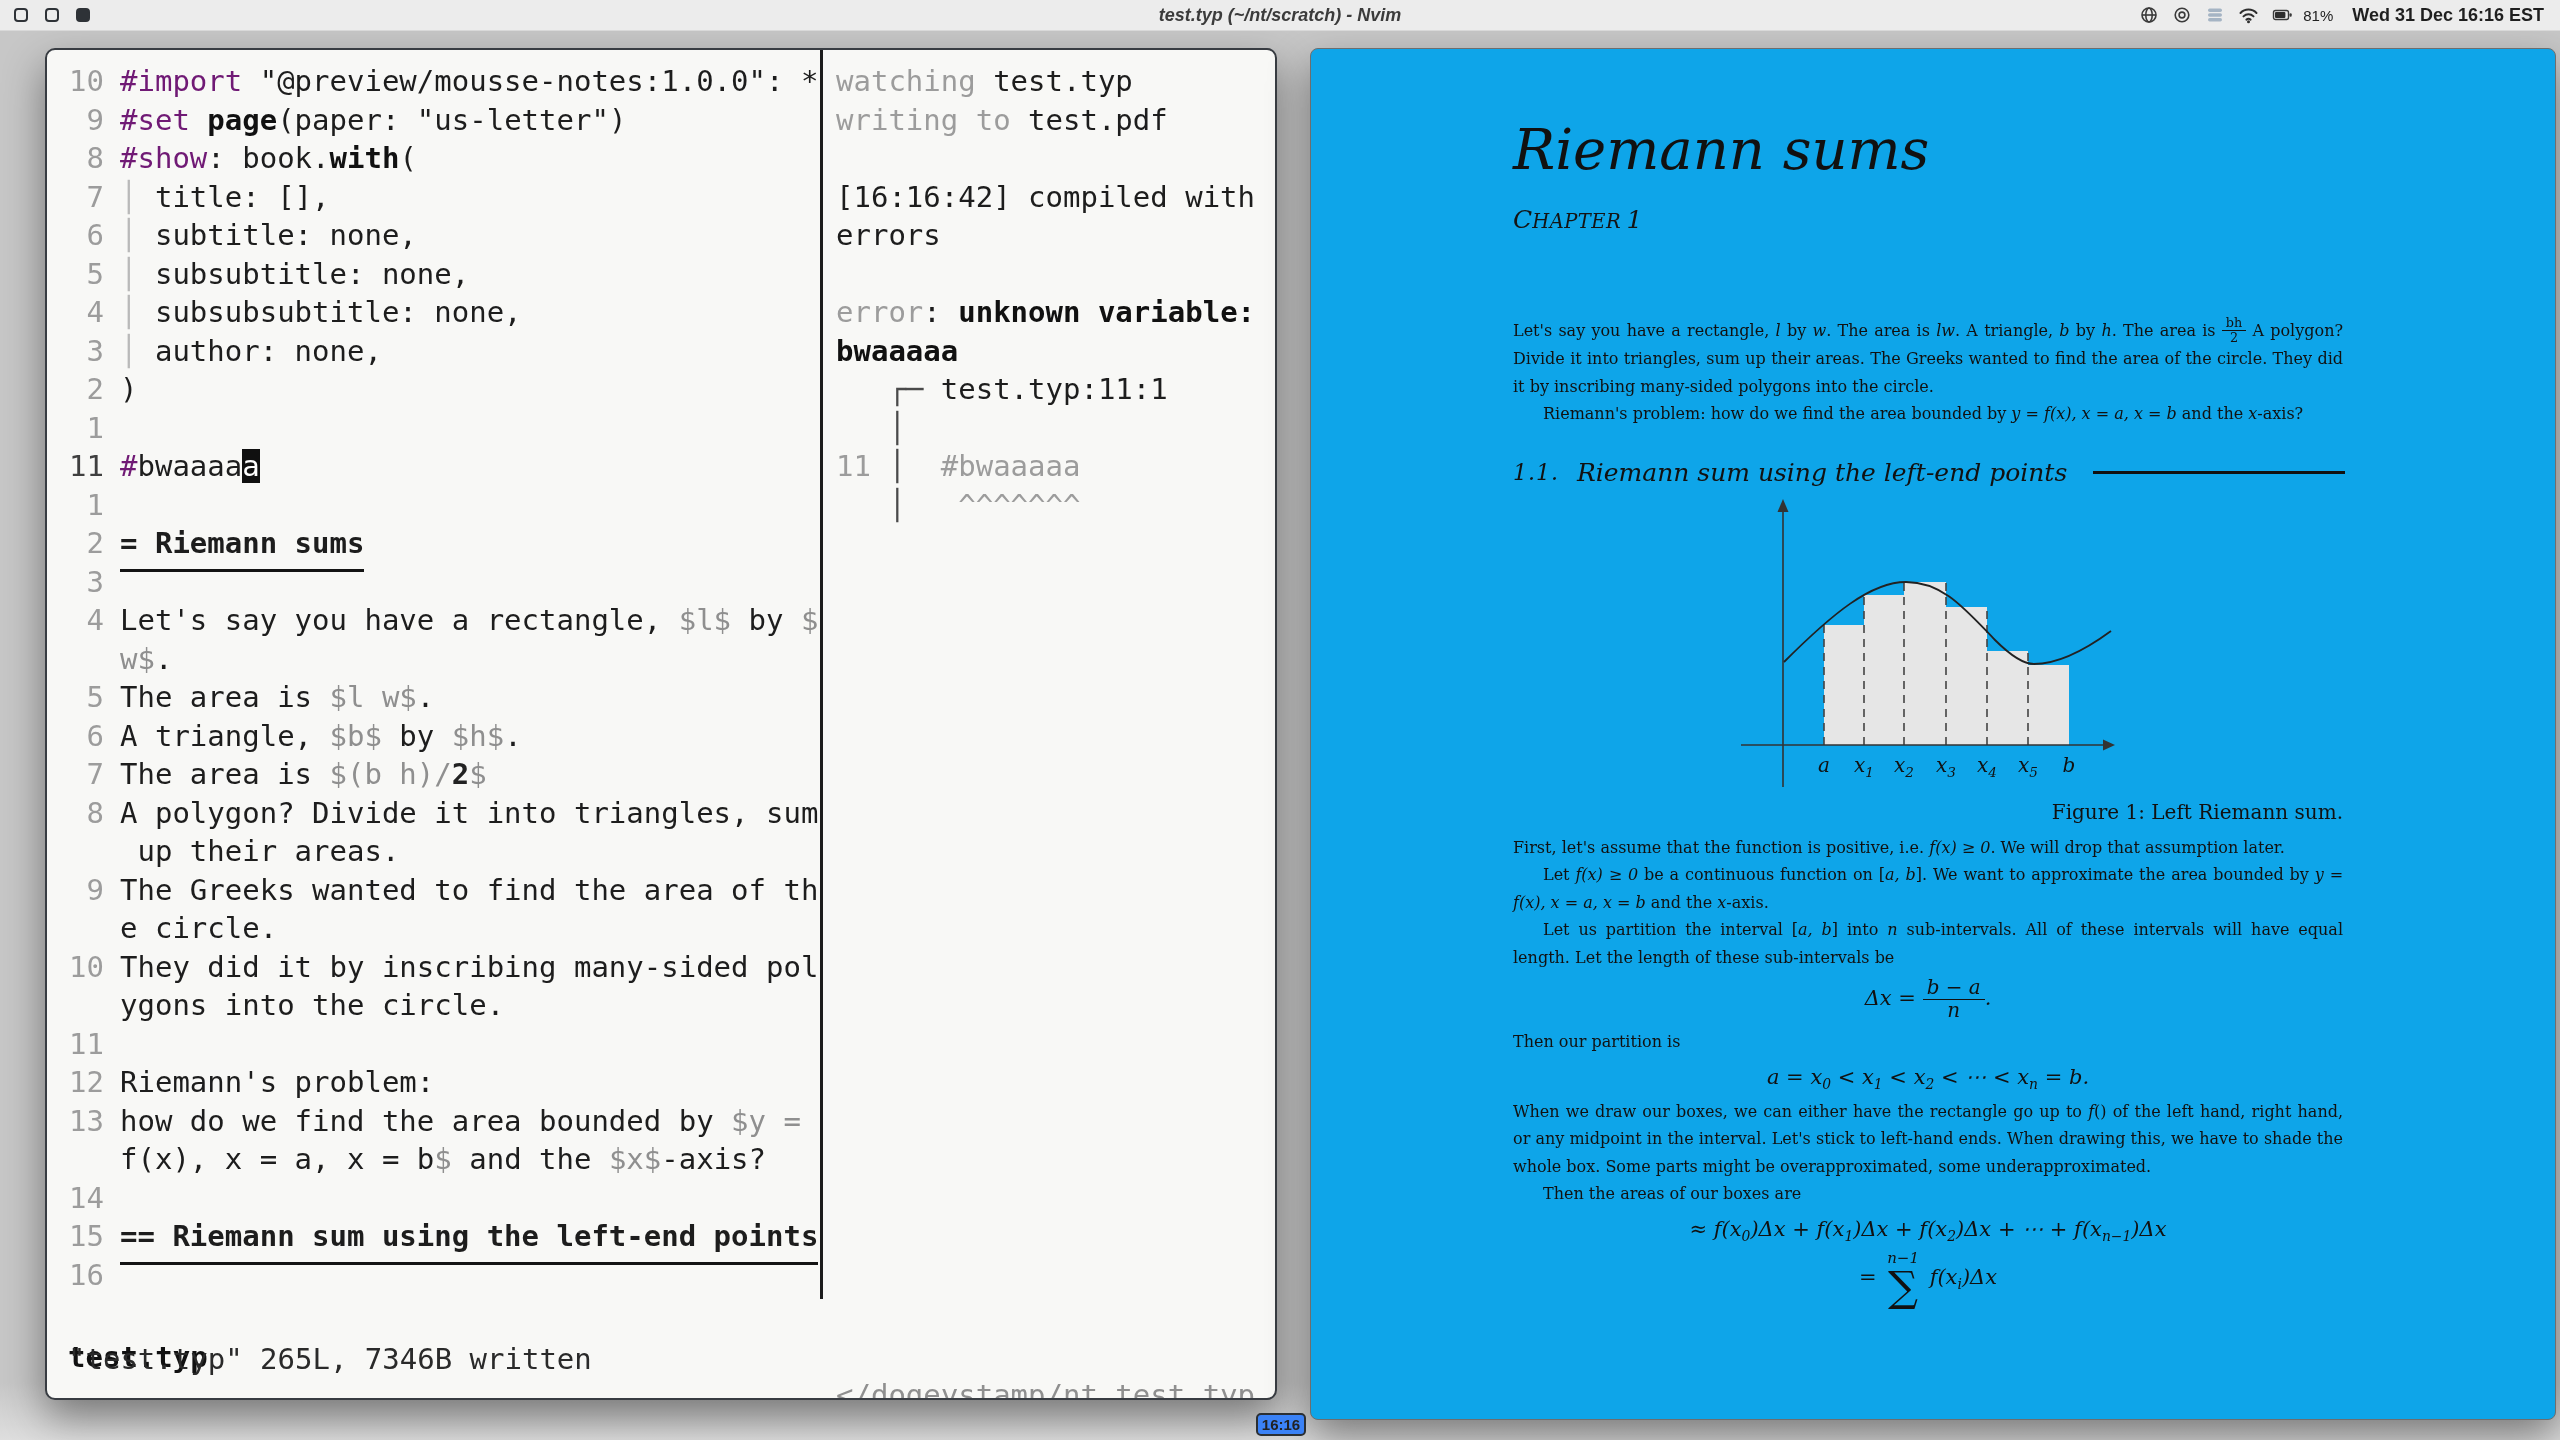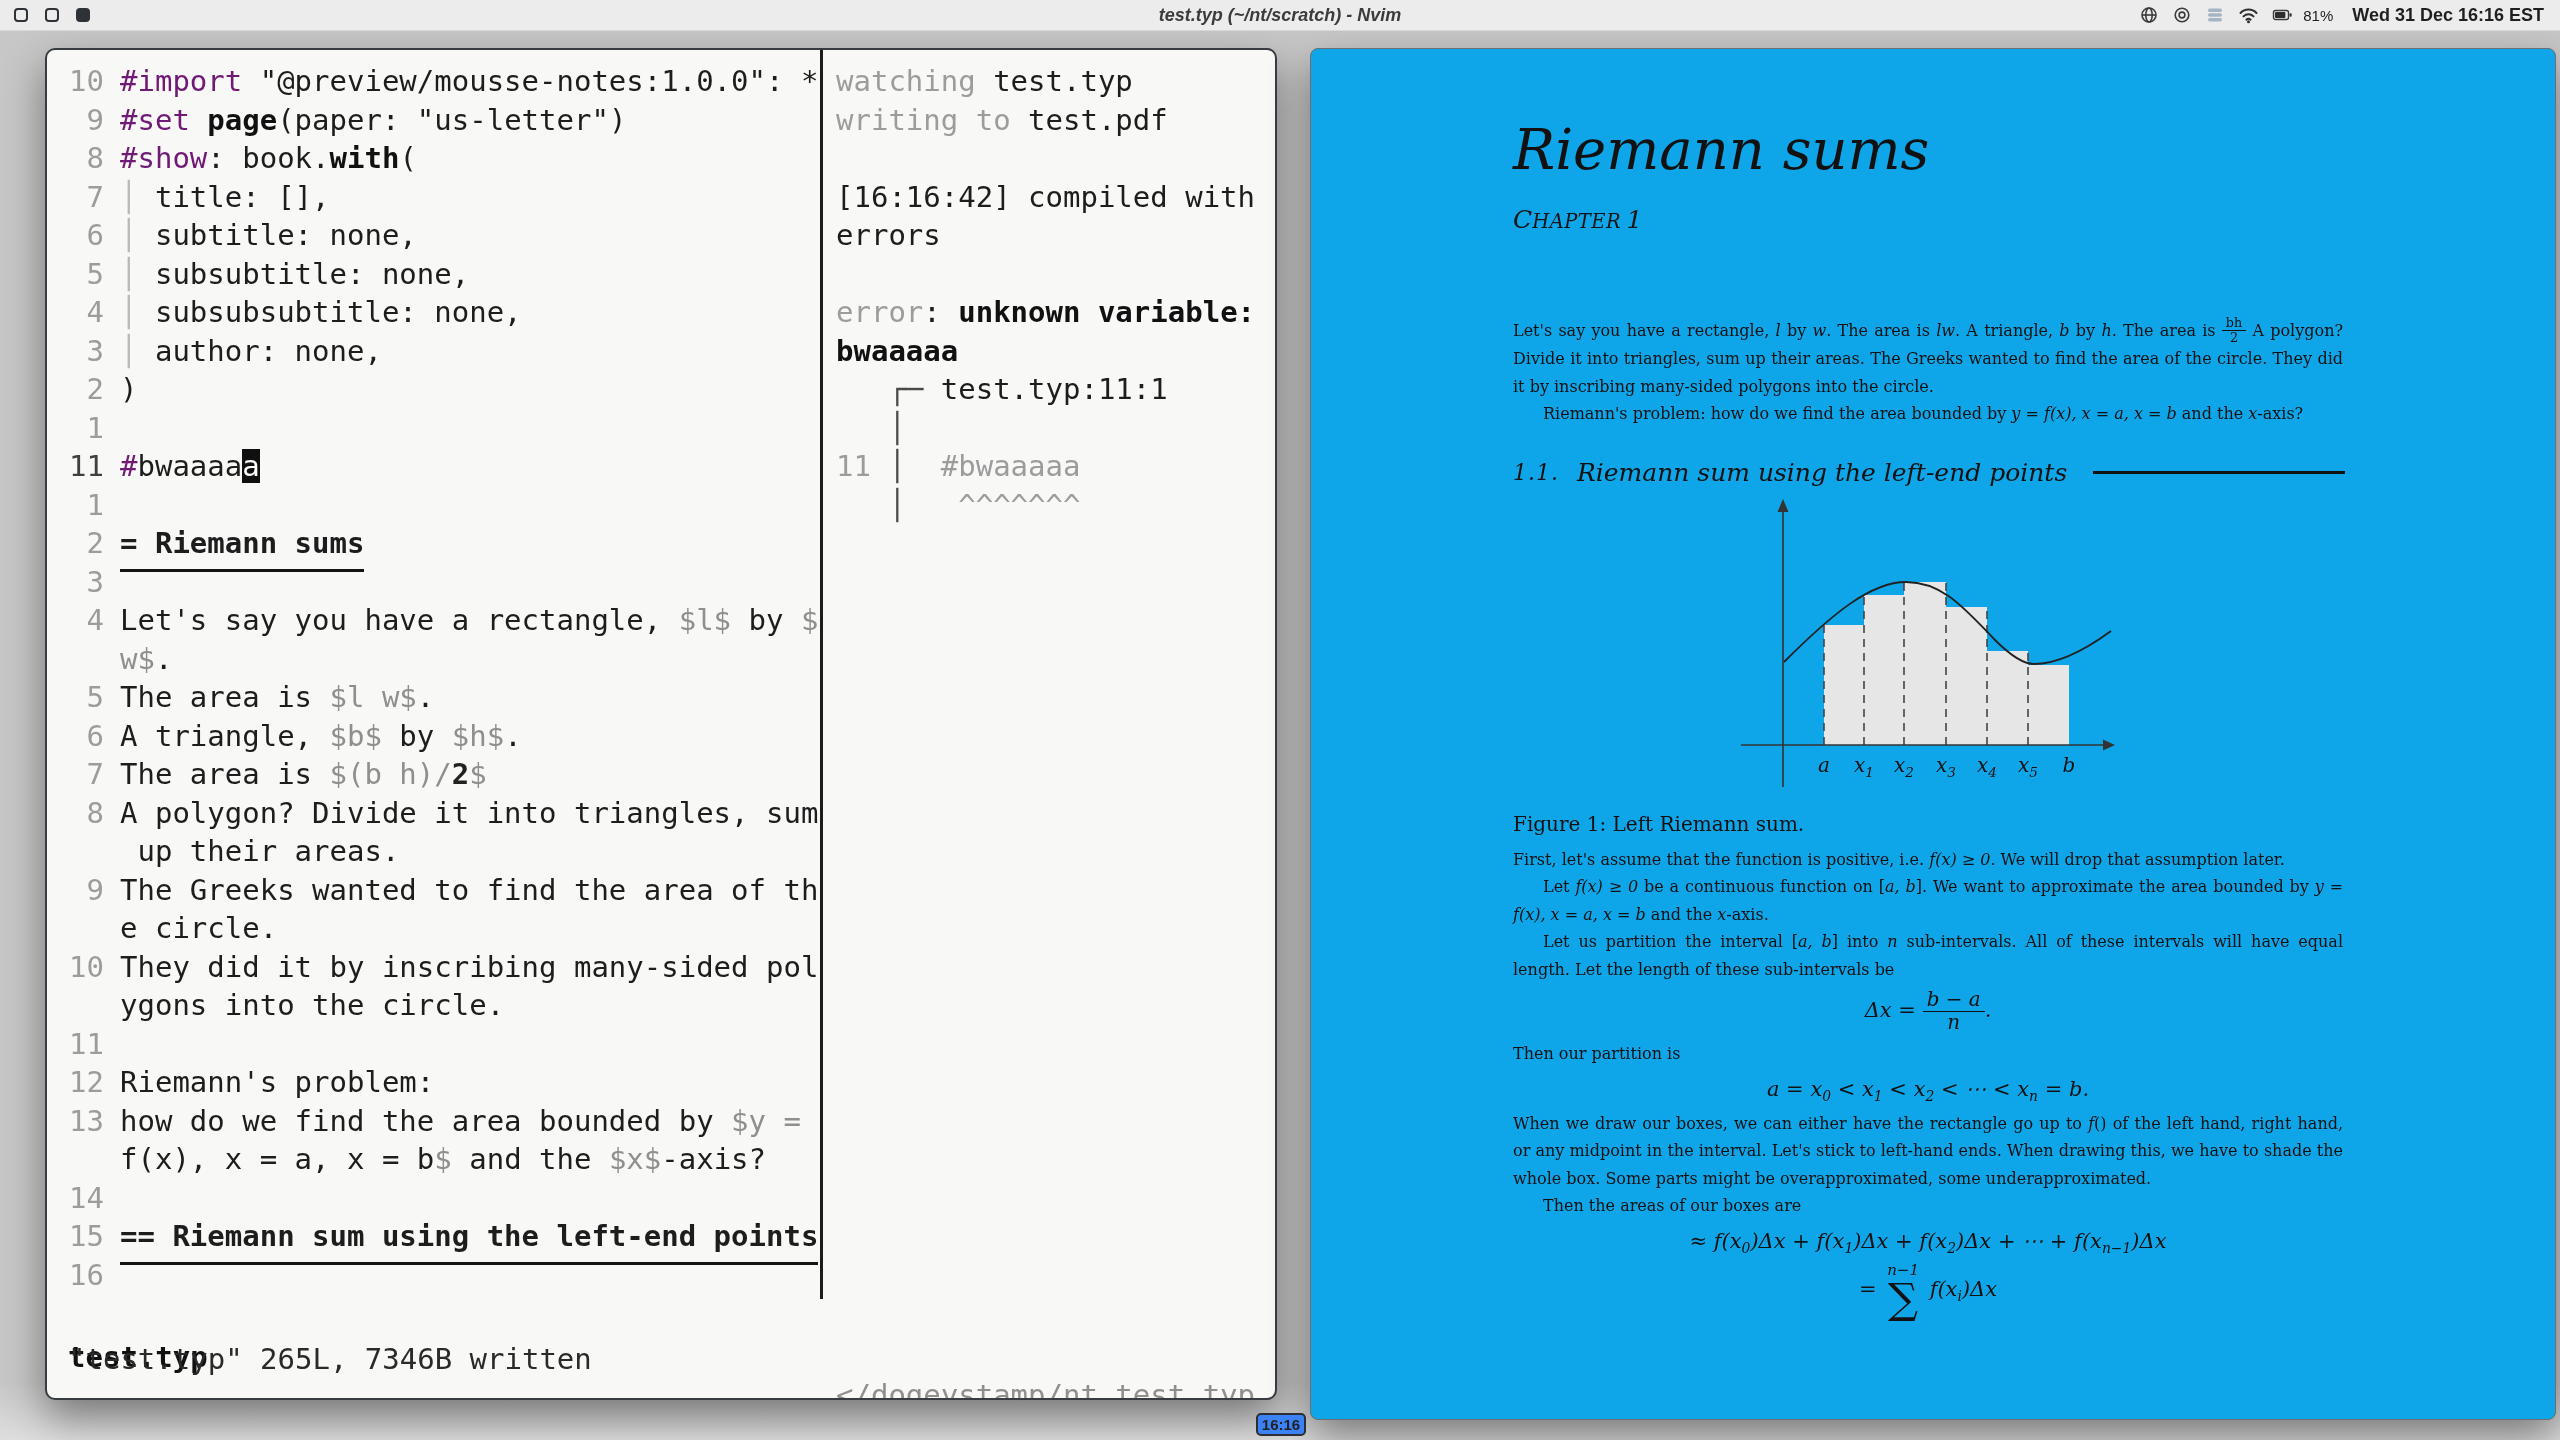--- a/index.html
+++ b/index.html
@@ -58,21 +58,21 @@
   .pdf-p{font-size:16px;line-height:27.5px;text-align:justify}
   .pdf-p.first{margin-top:82px}
   .pdf-p.ind{text-indent:30px}
   .pdf-p.mt10{margin-top:10px}
   .i{font-style:italic}
   .pdf-section{margin-top:30px;font-size:25px;font-style:italic;display:flex;align-items:center;white-space:nowrap}
   .pdf-section .num{font-size:22px;margin-right:18px;letter-spacing:1px}
   .pdf-section .rule{height:3px;background:#111;width:252px;margin-left:26px;flex:0 0 auto}
   .fig{margin:10px auto 0;width:390px}
   .fig svg{display:block}
-  .pdf-caption{margin-top:20px;text-align:left;font-size:20px}
+  .pdf-caption{margin-top:8px;text-align:right;font-size:20px}
   .pdf-math{font-size:21px;font-style:italic;text-align:center;margin:6px 0;line-height:30px}
   sub{font-size:.66em;font-style:italic;line-height:0}
   .frac{display:inline-block;text-align:center;vertical-align:-0.45em;line-height:1.1;font-size:.8em}
   .frac .fn{display:block;border-bottom:1.5px solid #111;padding:0 4px}
   .frac .fd{display:block}
   .pdf-math .frac{font-size:.95em;vertical-align:middle}
   .sum-stack{display:inline-block;text-align:center;vertical-align:middle;margin:0 4px}
   .sum-top{display:block;font-size:15px;line-height:17px;font-style:italic}
   .sum-sym{display:block;font-size:42px;line-height:40px;font-style:normal}
   

